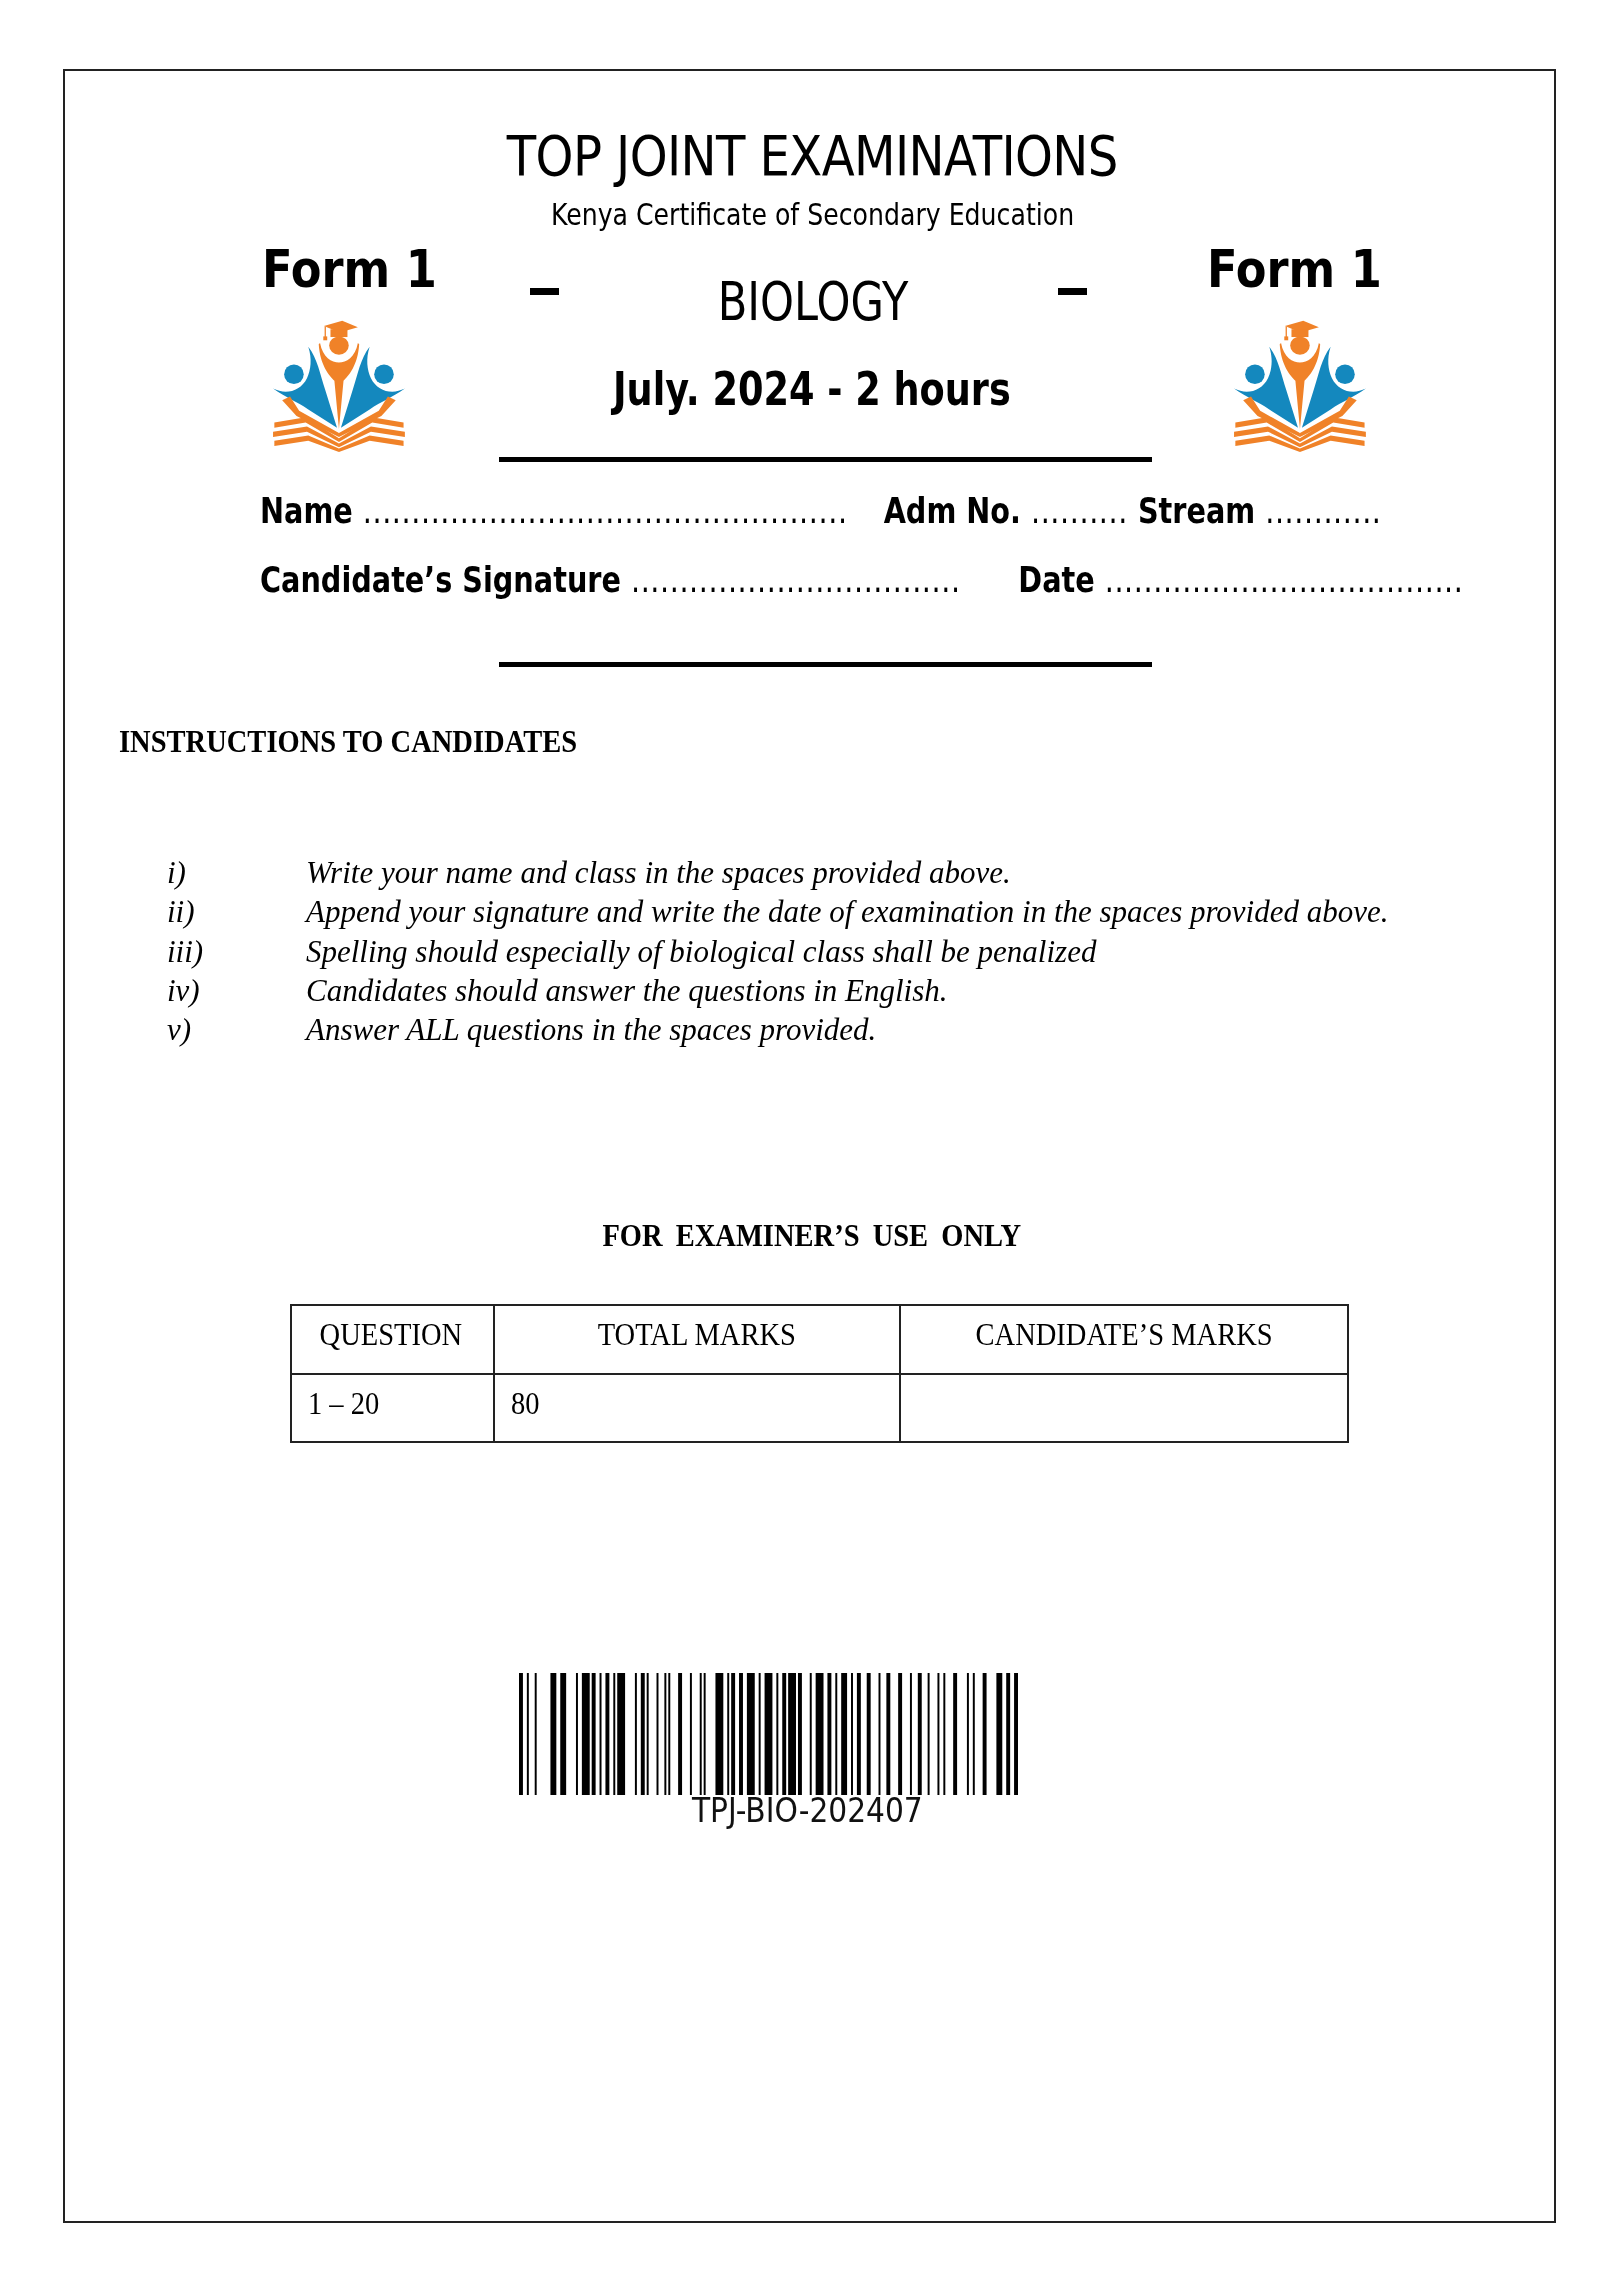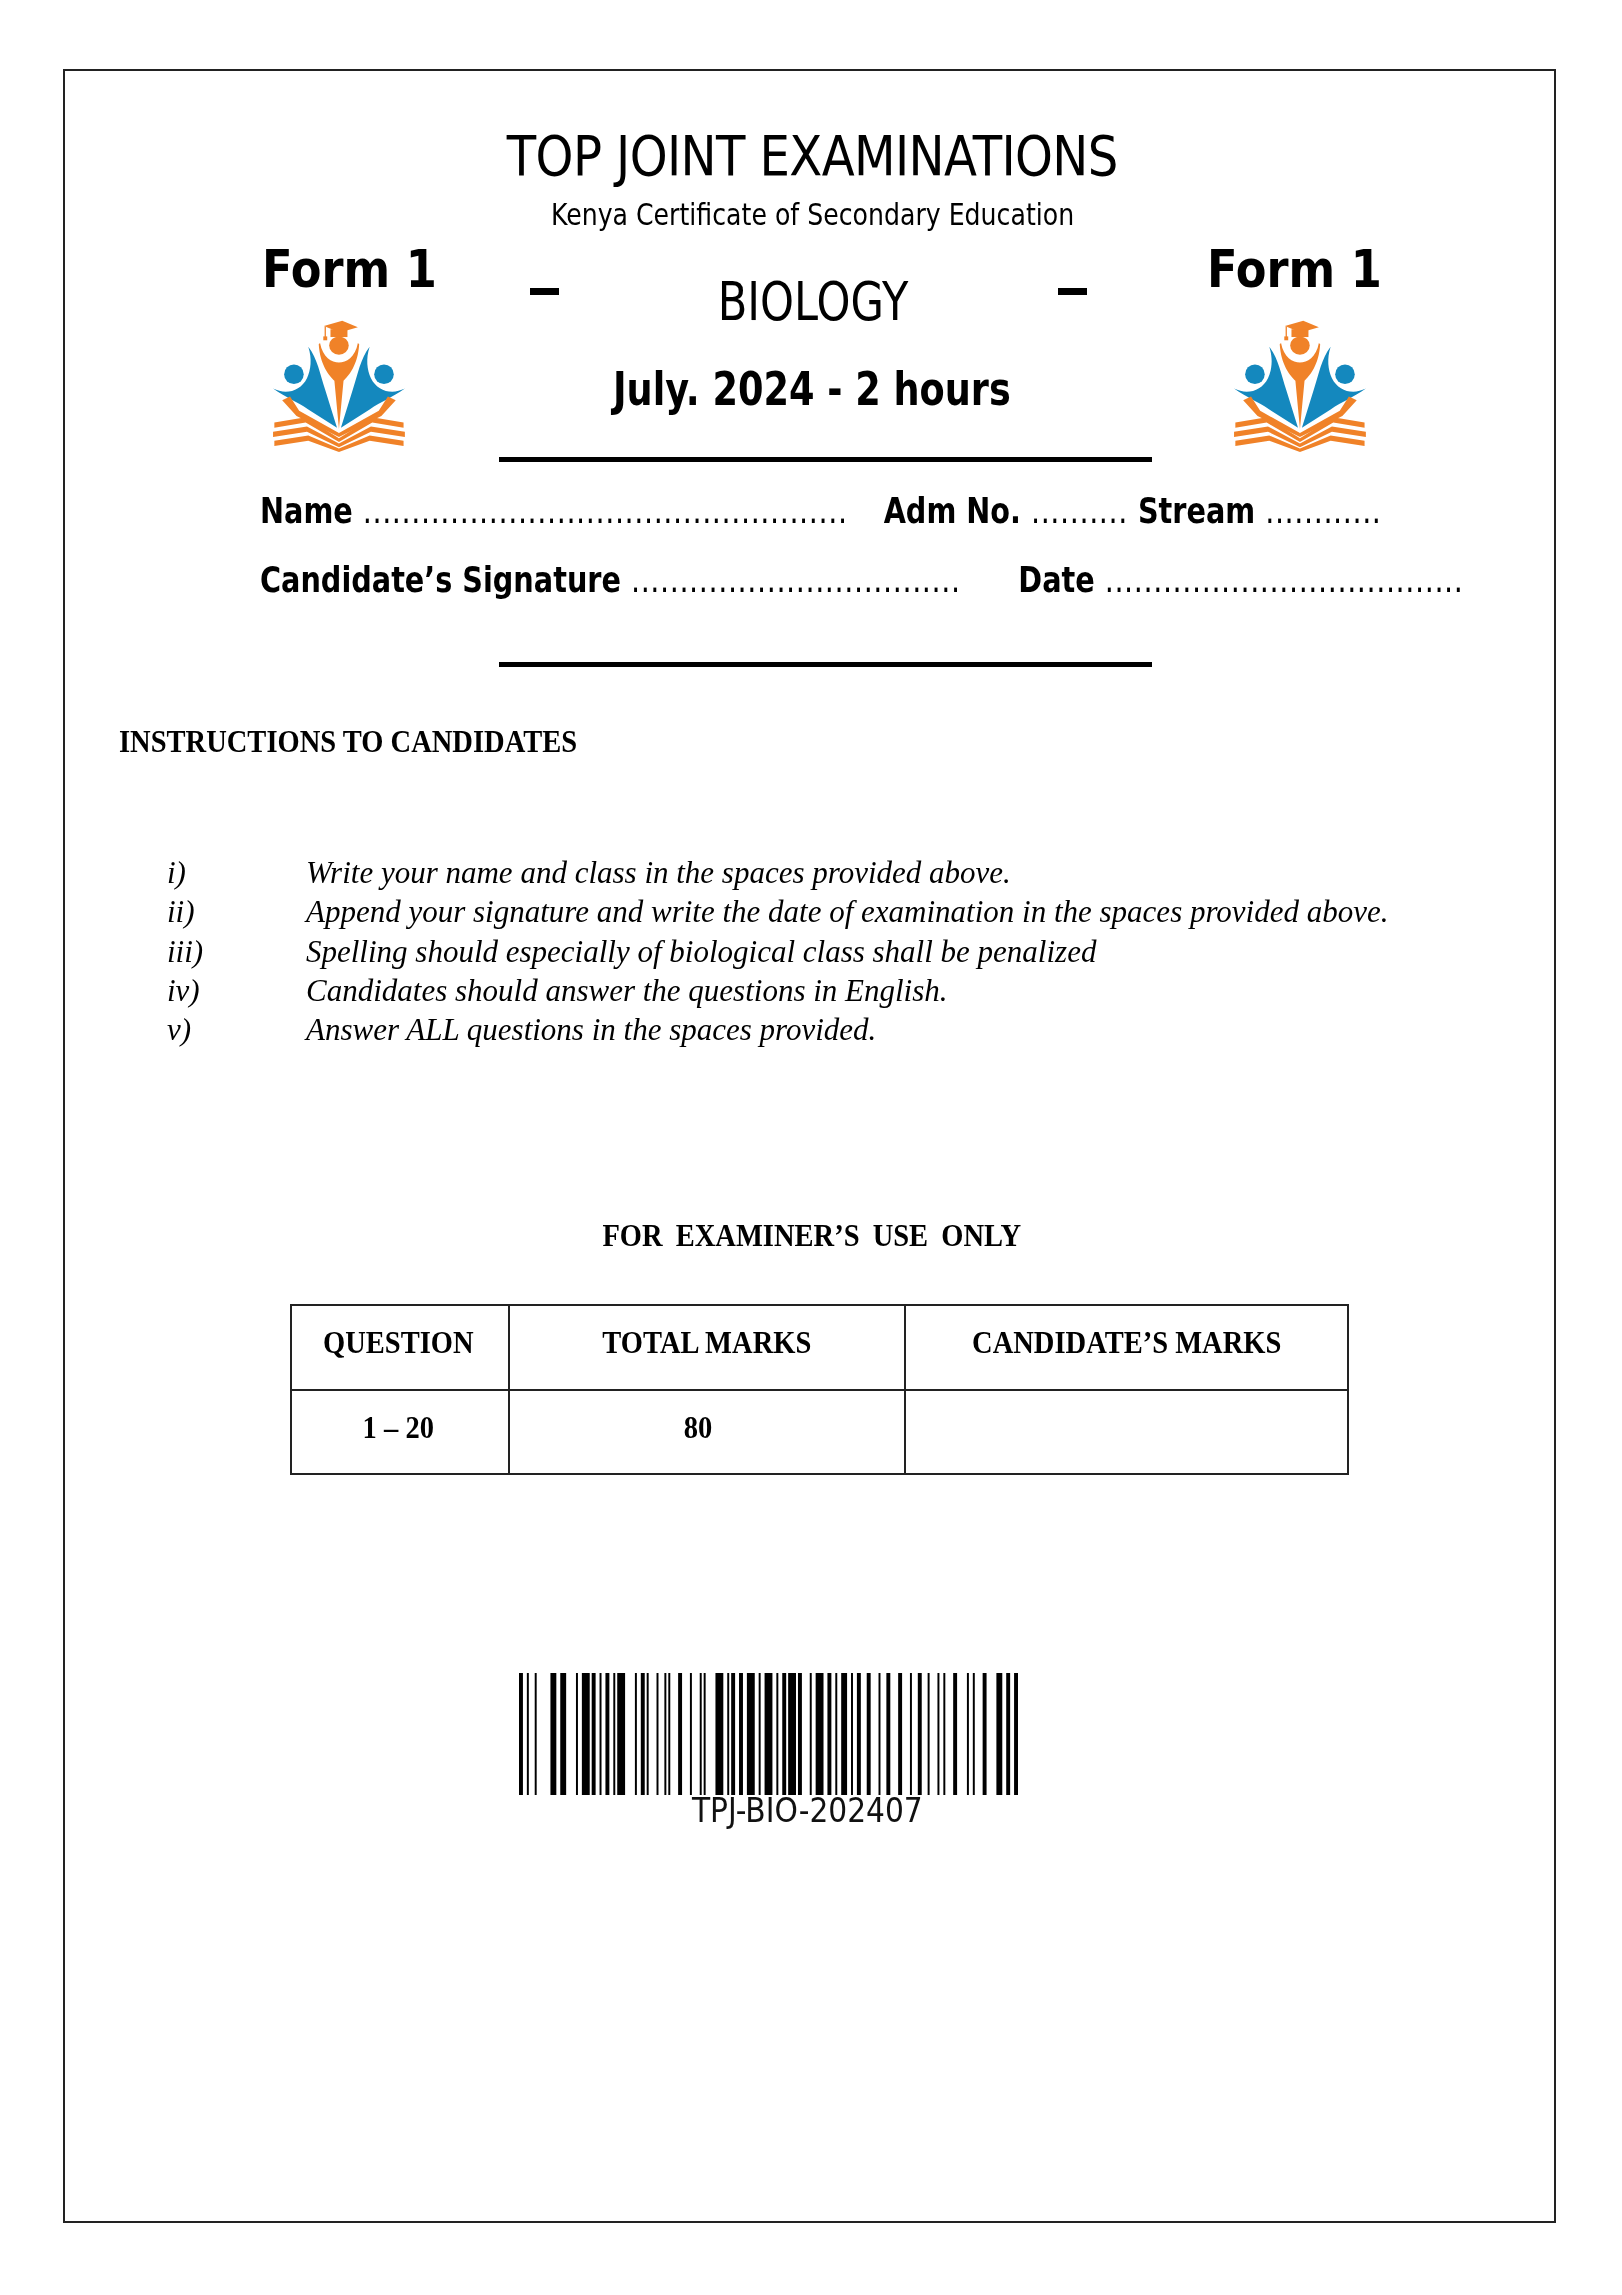--- a/index.html
+++ b/index.html
@@ -36,23 +36,23 @@
     .instr-heading { left: 119px; top: 726px; font-size: 31px; font-weight: bold; line-height: 1; transform: scaleX(0.92); transform-origin: 0 0; }
     .instr-list { left: 0; top: 857px; }
     .instr-item { position: absolute; left: 0; height: 39px; font-size: 31px; font-style: italic; line-height: 1; }
     .instr-num { position: absolute; left: 167px; }
     .instr-text { position: absolute; left: 262px; margin-left: 44px; }
     .instr-text b { font-weight: normal; }
 
     .examiner-heading { left: 0; width: 1623px; top: 1220px; text-align: center; font-size: 31px; font-weight: bold; line-height: 1; transform: scaleX(0.92); transform-origin: 814px 0; word-spacing: 6.5px; }
 
     .marks-table { position: absolute; left: 290px; top: 1304px; border-collapse: collapse; width: 1059px; }
-    .marks-table td, .marks-table th { border: 2px solid #222; padding: 12px; vertical-align: top; font-size: 31px; font-weight: bold; line-height: 1; }
+    .marks-table td, .marks-table th { border: 2px solid #222; padding: 4px; vertical-align: top; font-size: 31px; font-weight: normal; line-height: 1; }
     .marks-table th { height: 59px; text-align: center; }
-    .marks-table td { height: 58px; text-align: center; }
+    .marks-table td { height: 58px; text-align: left; }
     .marks-table .c1 { width: 194px; }
     .marks-table .c2 { width: 404px; border-radius: 26px; }
     .marks-table .c3 { width: 445px; }
     .cell-inner { padding-top: 9.2px; display: block; transform: scaleX(0.92); }
     .cell-left { padding-left: 13px; transform-origin: 0 0; }
     .cell-center { transform-origin: 50% 0; }
 
     .barcode { left: 519px; top: 1673px; width: 499px; height: 122px; }
     .barcode-text { left: 0; width: 1623px; top: 1794px; text-align: center; font-size: 33px; line-height: 1; color: #111; transform: scaleX(0.9); transform-origin: 770px 0; }
   </style>

